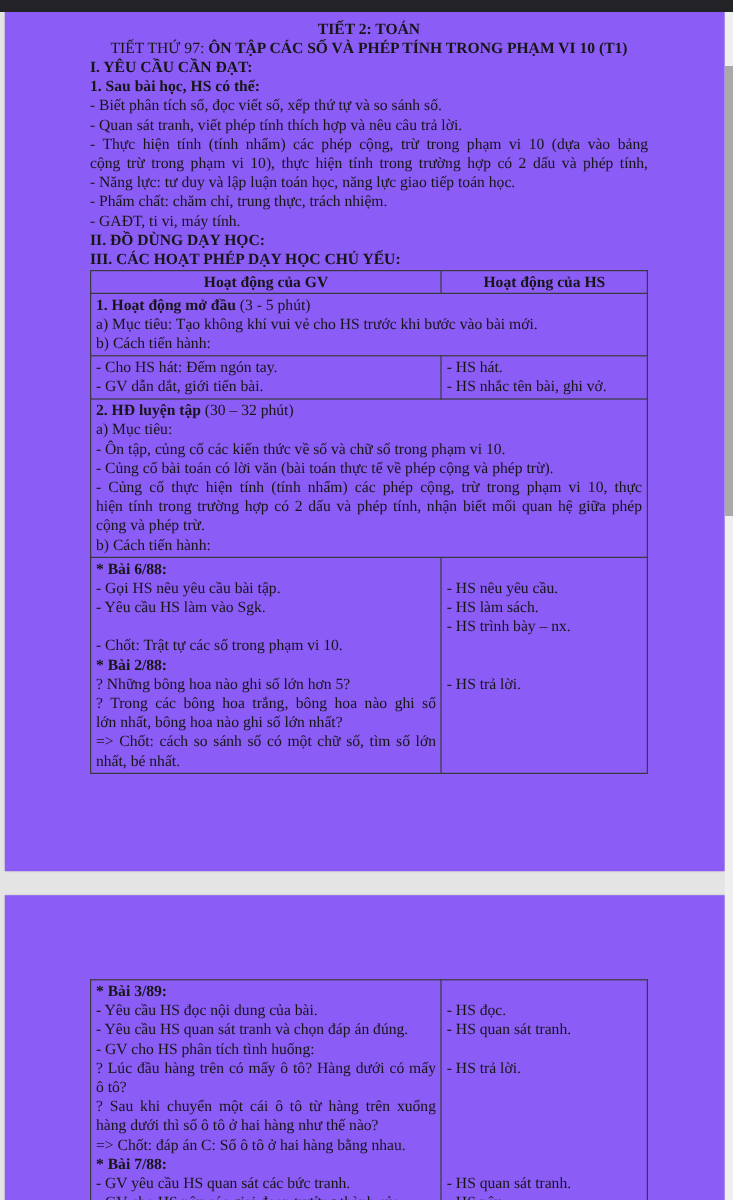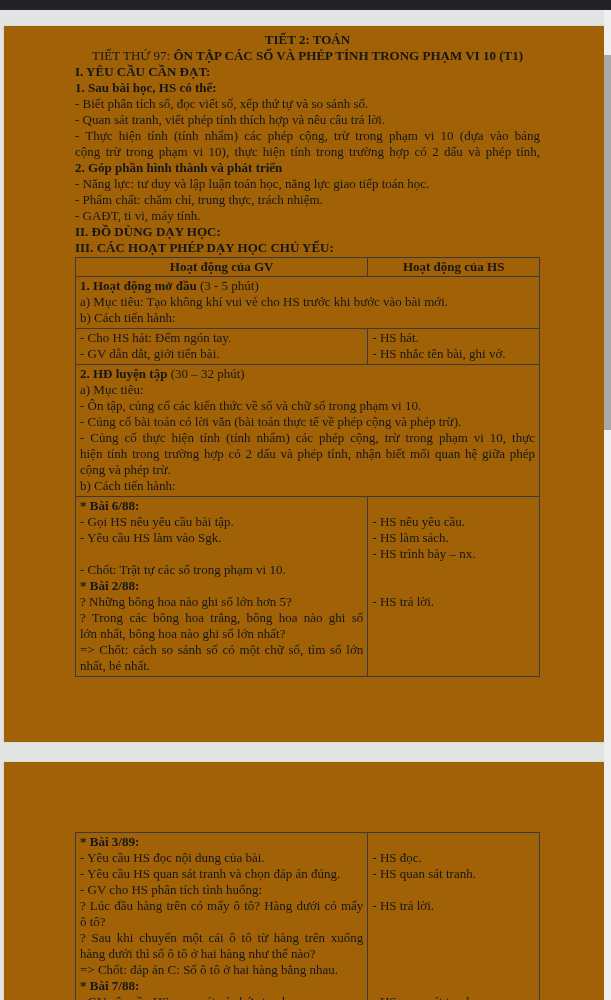--- a/index.html
+++ b/index.html
@@ -6,24 +6,23 @@
   body{
     width:611px;height:1000px;position:relative;overflow:hidden;
     background:#e4e4e4;
     font-family:"Liberation Serif","DejaVu Serif",serif;
     color:#161616;
   }
   .topbar{position:absolute;top:0;left:0;width:611px;height:10px;background:#232327;z-index:6;}
   .scroll-track{position:absolute;top:10px;right:0;width:7px;height:990px;background:#efefef;z-index:5;}
   .scroll-thumb{position:absolute;top:45px;left:0;width:7px;height:375px;background:#a9a9a9;}
   .page{
-    position:absolute;left:4px;width:600px;background:#a16207;
+    position:absolute;left:4px;width:600px;background:#8b5cf6;
     box-sizing:border-box;
     box-shadow:0 0 2px rgba(0,0,0,0.15);
-    margin-top:16px;
   }
   #page1{top:10px;height:716px;padding:6px 64px 0 71px;}
   #page2{top:746px;height:330px;padding:69px 64px 0 71px;}
   .doc{font-size:13px;line-height:16px;}
   .ln{min-height:16px;white-space:nowrap;overflow:hidden;}
   .ln.c{text-align:center;}
   .ln.j{text-align:justify;text-align-last:justify;}
   b{font-weight:bold;}
   table.lesson{
     width:100%;border-collapse:collapse;table-layout:fixed;margin-top:1px;border-radius:18px;
@@ -48,21 +47,20 @@
 <div class="page doc" id="page1">
   <div>
       <div class="ln c"><b>TIẾT 2: TOÁN</b></div>
       <div class="ln c"><span>TIẾT THỨ 97: </span><b>ÔN TẬP CÁC SỐ VÀ PHÉP TÍNH TRONG PHẠM VI 10 (T1)</b></div>
       <div class="ln"><b>I. YÊU CẦU CẦN ĐẠT:</b></div>
       <div class="ln"><b>1. Sau bài học, HS có thể:</b></div>
       <div class="ln"><span>- Biết phân tích số, đọc viết số, xếp thứ tự và so sánh số.</span></div>
       <div class="ln"><span>- Quan sát tranh, viết phép tính thích hợp và nêu câu trả lời.</span></div>
       <div class="ln j"><span>- Thực hiện tính (tính nhẩm) các phép cộng, trừ trong phạm vi 10 (dựa vào bảng</span></div>
       <div class="ln j"><span>cộng trừ trong phạm vi 10), thực hiện tính trong trường hợp có 2 dấu và phép tính,</span></div>
-      <div class="ln"><b>2. Góp phần hình thành và phát triển</b></div>
       <div class="ln"><span>- Năng lực: tư duy và lập luận toán học, năng lực giao tiếp toán học.</span></div>
       <div class="ln"><span>- Phẩm chất: chăm chỉ, trung thực, trách nhiệm.</span></div>
       <div class="ln"><span>- GAĐT, ti vi, máy tính.</span></div>
       <div class="ln"><b>II. ĐỒ DÙNG DẠY HỌC:</b></div>
       <div class="ln"><b>III. CÁC HOẠT PHÉP DẠY HỌC CHỦ YẾU:</b></div>
     </div>
 
   <table class="lesson">
     <colgroup>
         <col class="gv">

